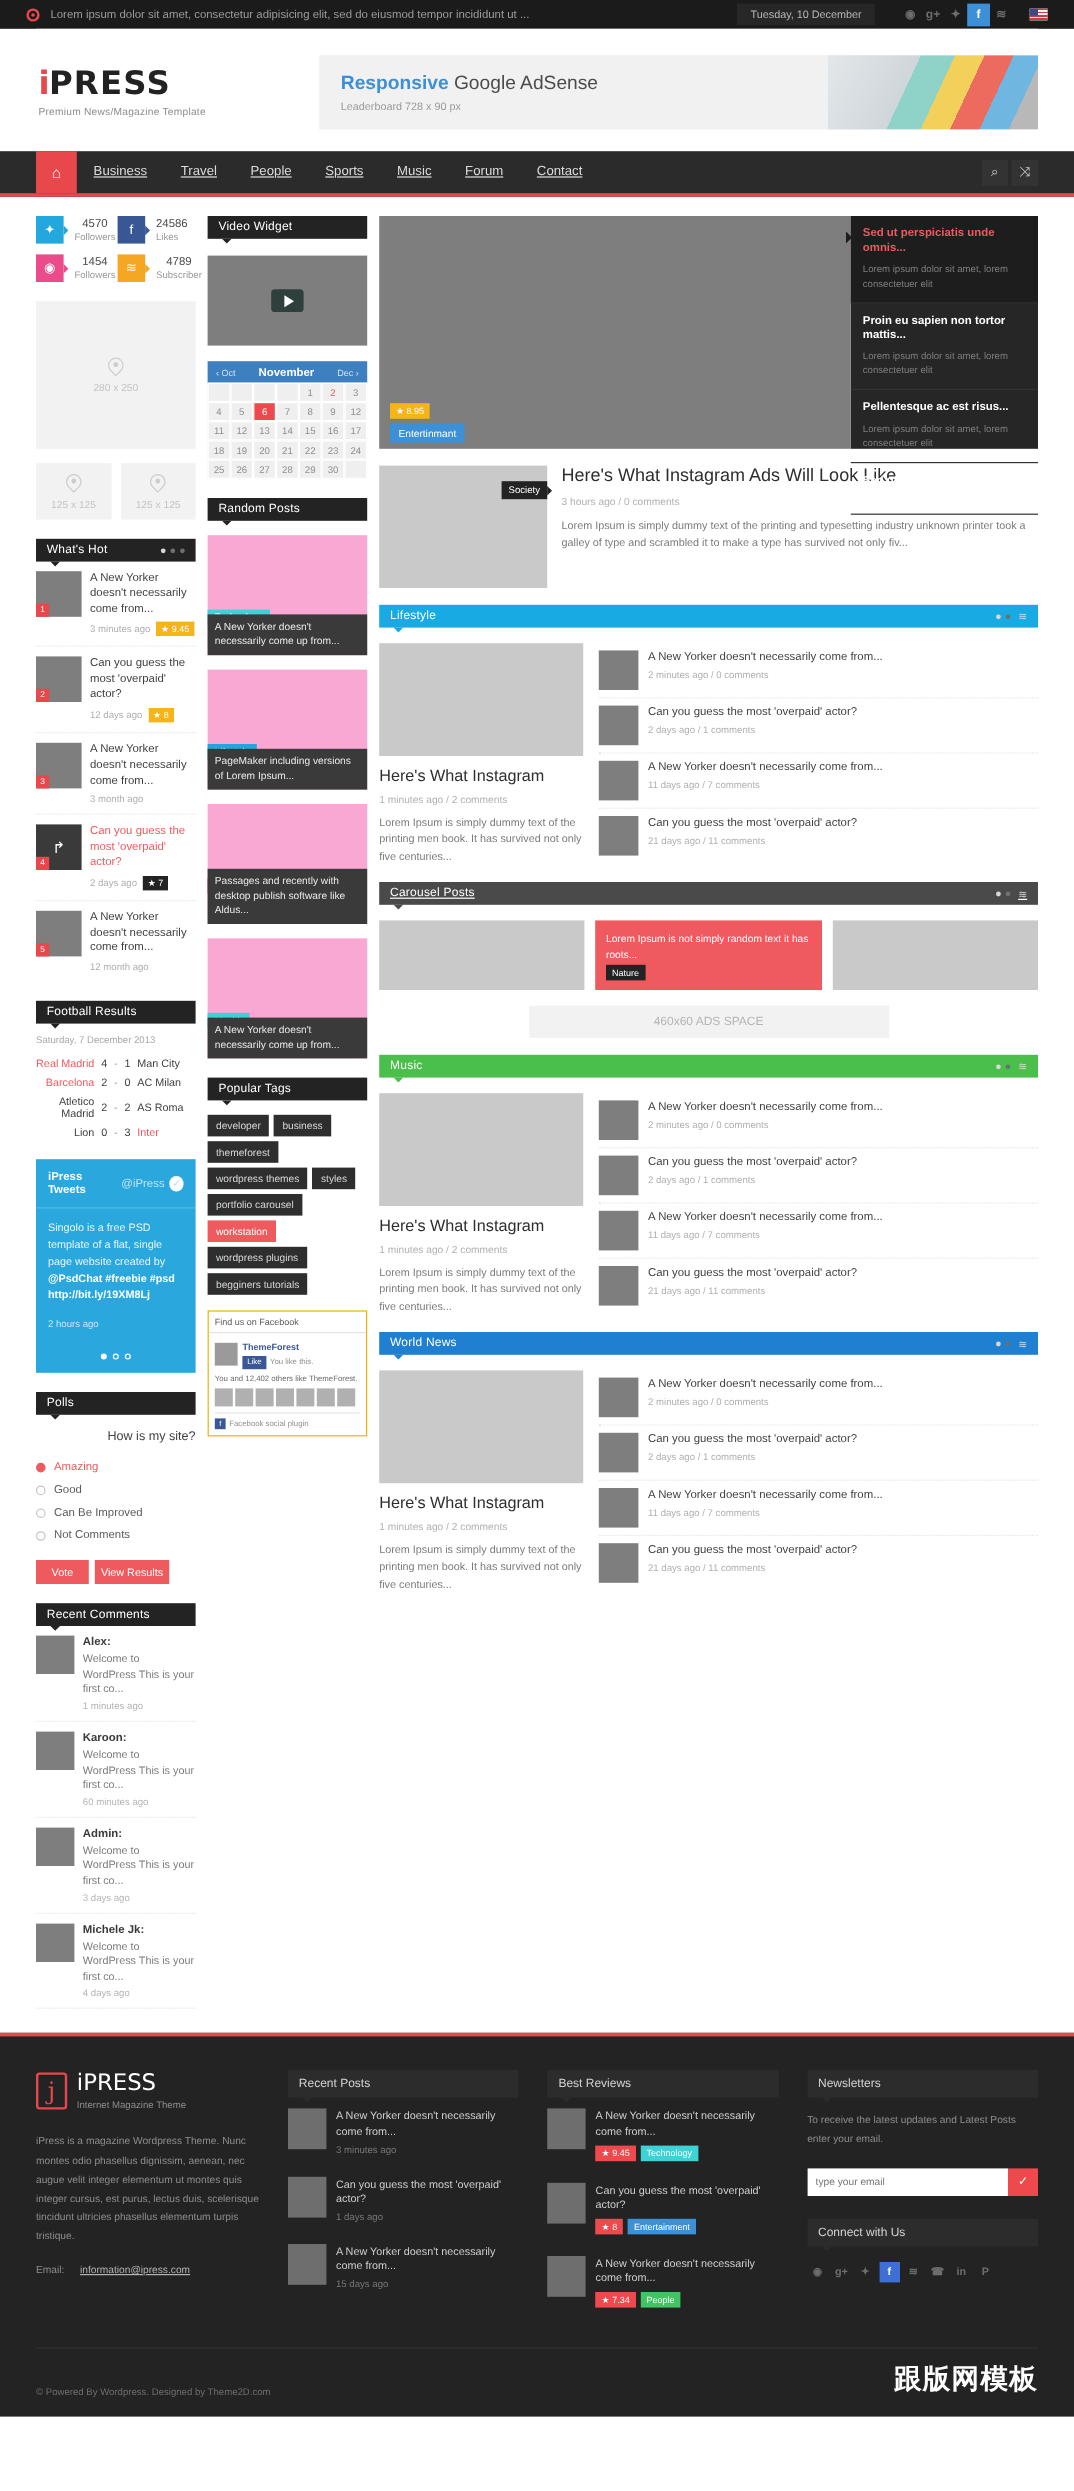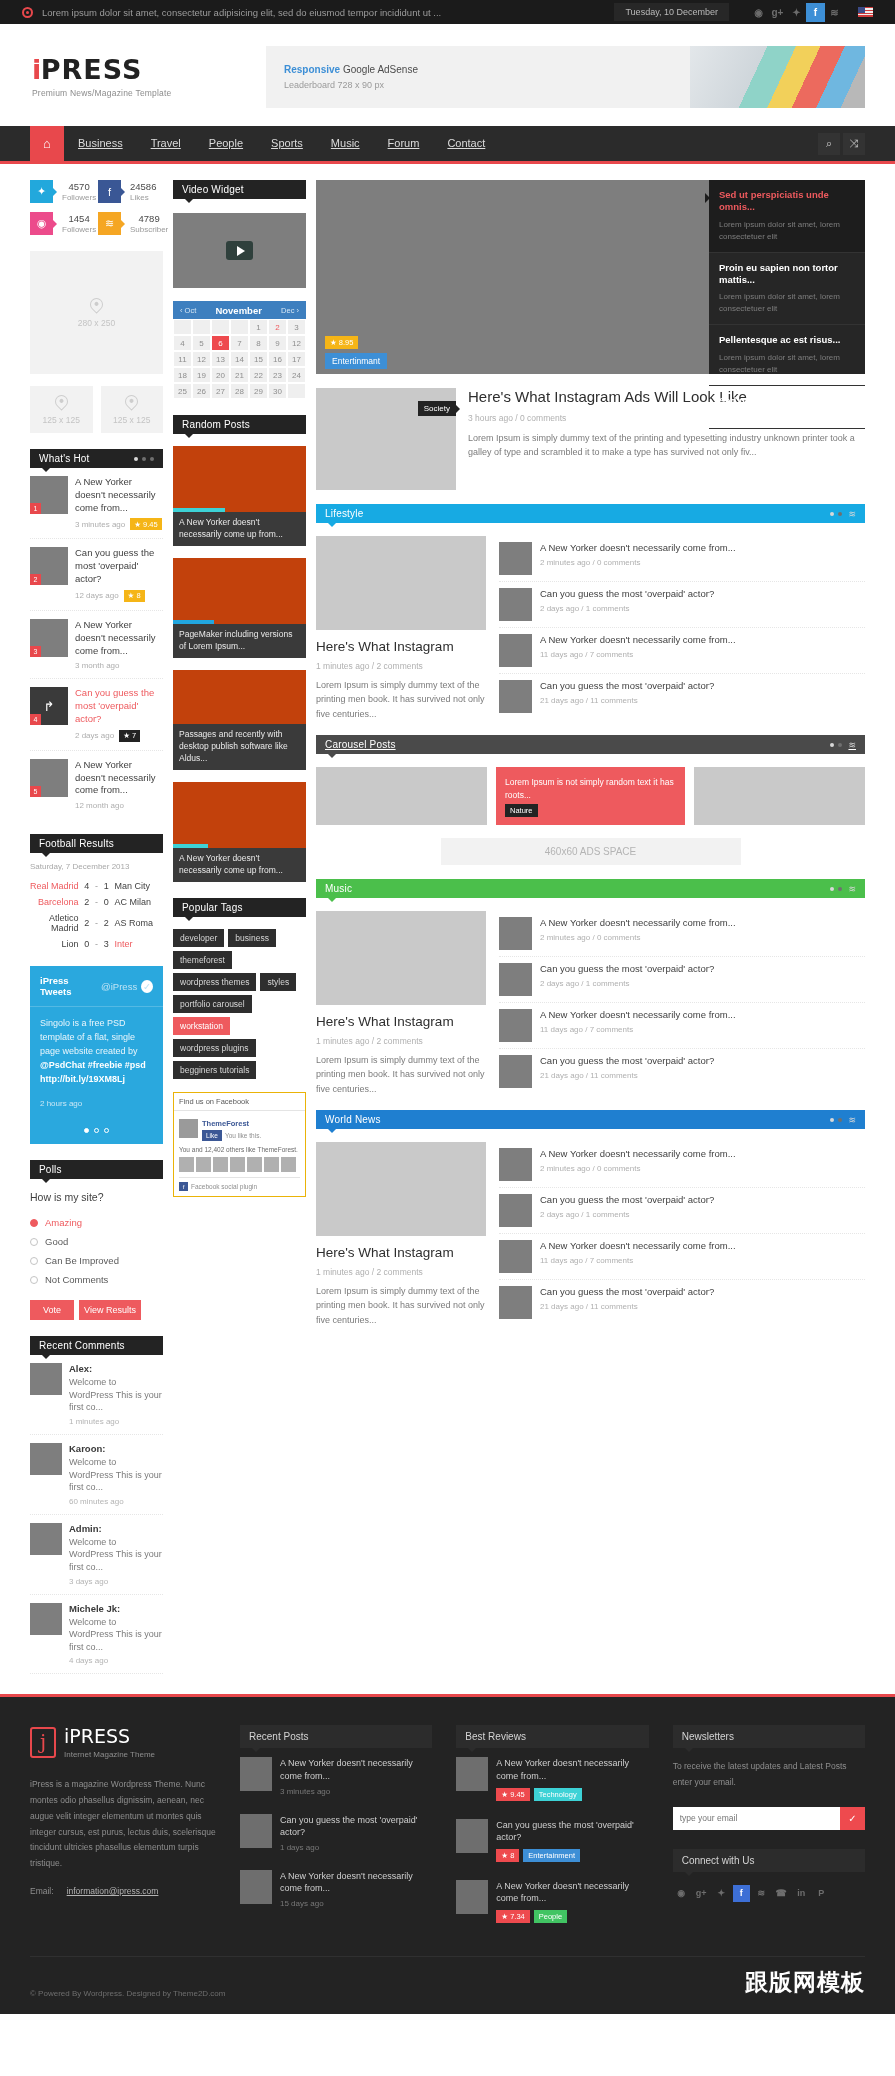--- a/index.html
+++ b/index.html
@@ -33,21 +33,21 @@
   .header { background:#fff; padding:22px 0 18px; display:flex; align-items:center; }
   .logo-blk { width:200px; padding-left:2px; }
   .logo-txt { font-size:27px; letter-spacing:-0.5px; color:#222; font-weight:normal;
               font-family:"DejaVu Sans", sans-serif; line-height:1; }
   .logo-txt .i { color:#e8484c; font-weight:bold; }
   .logo-txt .press { font-weight:bold; letter-spacing:1px; }
   .logo-tag { font-size:8.5px; color:#8c8c8c; margin-top:5px; letter-spacing:0.2px; }
   .ad-lead { flex:1; height:62px; background:#f1f1f1; display:flex; align-items:center;
              position:relative; overflow:hidden; margin-left:36px; }
   .ad-lead-txt { padding-left:18px; }
-  .ad-lead-t1 { font-size:10px; color:#4c4c4c;text-align:right; }
+  .ad-lead-t1 { font-size:16px; color:#4c4c4c;text-align:right; }
   .ad-lead-t1 b { color:#3d8fd6; font-weight:bold; }
   .ad-lead-t2 { font-size:9px; color:#9a9a9a; margin-top:5px; }
   .ad-lead-img { position:absolute; right:0; top:0; bottom:0; width:175px;
      background:linear-gradient(115deg,#e3e7ea 0%,#cfd6db 38%,#8fd3c8 38%,#8fd3c8 52%,
      #f2d05a 52%,#f2d05a 64%,#ec6a5e 64%,#ec6a5e 76%,#6fb7e0 76%,#6fb7e0 88%,#b8b8b8 88%); }
 
   
   .navbar { background:#2b2b2b; border-bottom:3px solid #e8484c; height:38px; }
   .nav-inner { width:835px; margin:0 auto; display:flex; align-items:stretch; height:35px; }
   .nav-home { width:34px; background:#e8484c; display:flex; align-items:center;
@@ -142,21 +142,21 @@
   .tw-chk { margin-left:auto; width:13px; height:13px; border-radius:50%; background:#fff;
             color:#2aa8de; font-size:8px; display:flex; align-items:center; justify-content:center; }
   .tw-bd { padding:10px; color:#eaf6fc; font-size:9px; line-height:1.55; }
   .tw-bd b { color:#fff; }
   .tw-time { color:#c9e7f5; font-size:8px; margin-top:11px; }
   .tw-dots { display:flex; gap:5px; justify-content:center; padding:8px 0 11px; }
   .tw-dots .d { width:5px; height:5px; border-radius:50%; border:1px solid #fff; }
   .tw-dots .d.on { background:#fff; }
 
   
-  .poll-q { text-align:left; font-size:10.5px; color:#3f3f3f; padding:12px 0 10px; }
+  .poll-q { text-align:right; font-size:10.5px; color:#3f3f3f; padding:12px 0 10px; }
   .poll-o { display:flex; align-items:center; padding:4px 0; font-size:9.5px; color:#5a5a5a; }
   .radio { width:8px; height:8px; border-radius:50%; border:1px solid #c4c4c4; margin-right:7px;
            flex:0 0 auto; }
   .poll-o.sel .radio { border-color:#ee5a5e; background:#ee5a5e; }
   .poll-o.sel { color:#ee5a5e; }
   .poll-btns { display:flex; gap:5px; margin-top:11px; }
   .btn-red { background:#ee5a5e; color:#fff; font-size:9px; padding:5px 0; text-align:center; }
   .btn-red.vote { width:44px; } .btn-red.vr { width:62px; }
 
   
@@ -180,21 +180,21 @@
   .cal-hd .m { flex:1; text-align:center; font-weight:bold; font-size:9.5px; }
   .cal-hd .nv { font-size:7.5px; color:#d5e6f5; }
   .cal-g { display:grid; grid-template-columns:repeat(7,1fr); background:#fff; }
   .cal-c { height:16px; background:#efefef; border:1px solid #fff; font-size:8px;
            color:#8e8e8e; display:flex; align-items:center; justify-content:center; }
   .cal-c.e { background:#efefef; }
   .cal-c.r { color:#ee5a5e; }
   .cal-c.hl { background:#ee4a4e; color:#fff; }
 
   
-  .rp { margin-top:12px; position:relative; height:100px; background:#c2410c; }
+  .rp { margin-top:12px; position:relative; height:100px; background:#f9a8d4; }
   .rp-badge { position:absolute; left:0; bottom:25px; color:#fff; font-size:8px; padding:2px 6px; }
   .bg-tech { background:#3dd2d6; } .bg-life { background:#21a7e0; }
   .bg-sport { background:#ee4a4e; } .bg-health { background:#3dd2d6; }
   .rp-cap { position:absolute; left:0; right:0; bottom:0; background:#3a3a3a; color:#eaeaea;
             font-size:8.5px; padding:5px 6px; line-height:1.4; }
 
   
   .tags { display:flex; flex-wrap:wrap; gap:4px; margin-top:12px; }
   .tag { background:#2e2e2e; color:#d8d8d8; font-size:8.5px; padding:4px 7px; }
   .tag.hl { background:#ee5a5e; color:#fff; }

